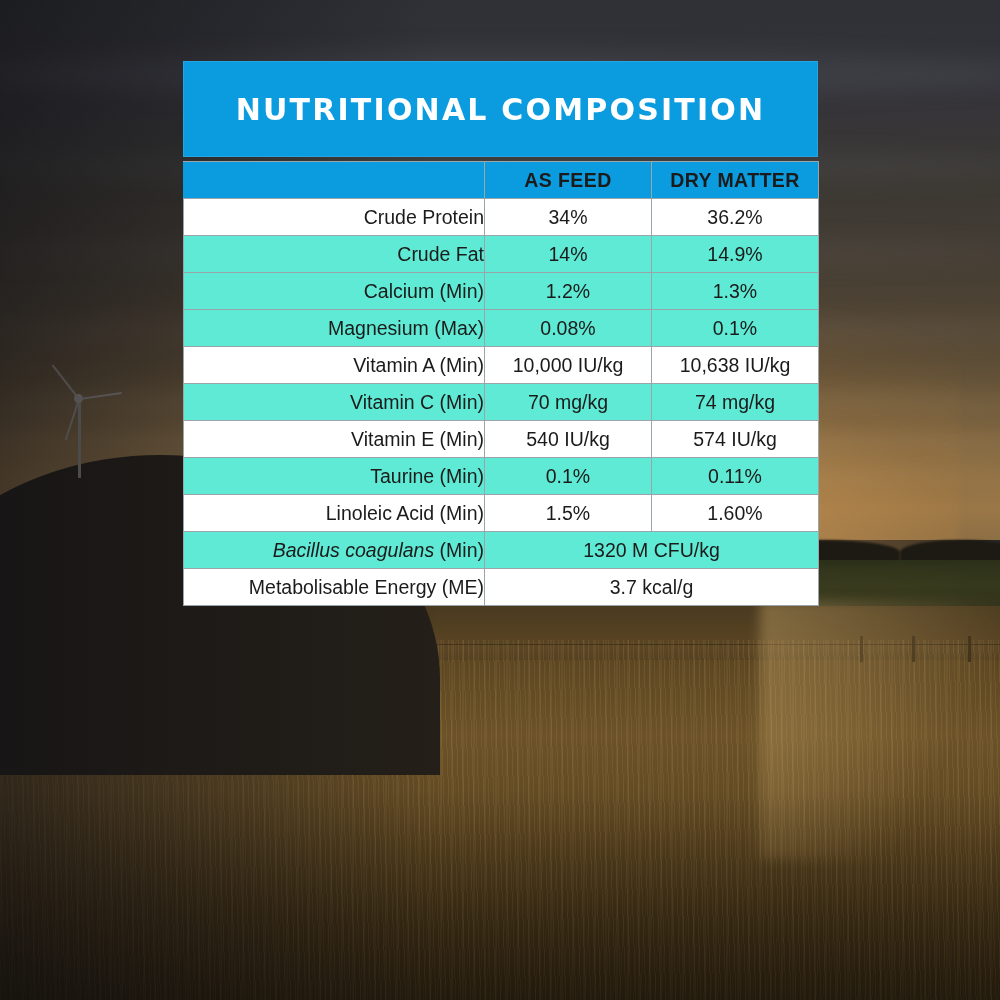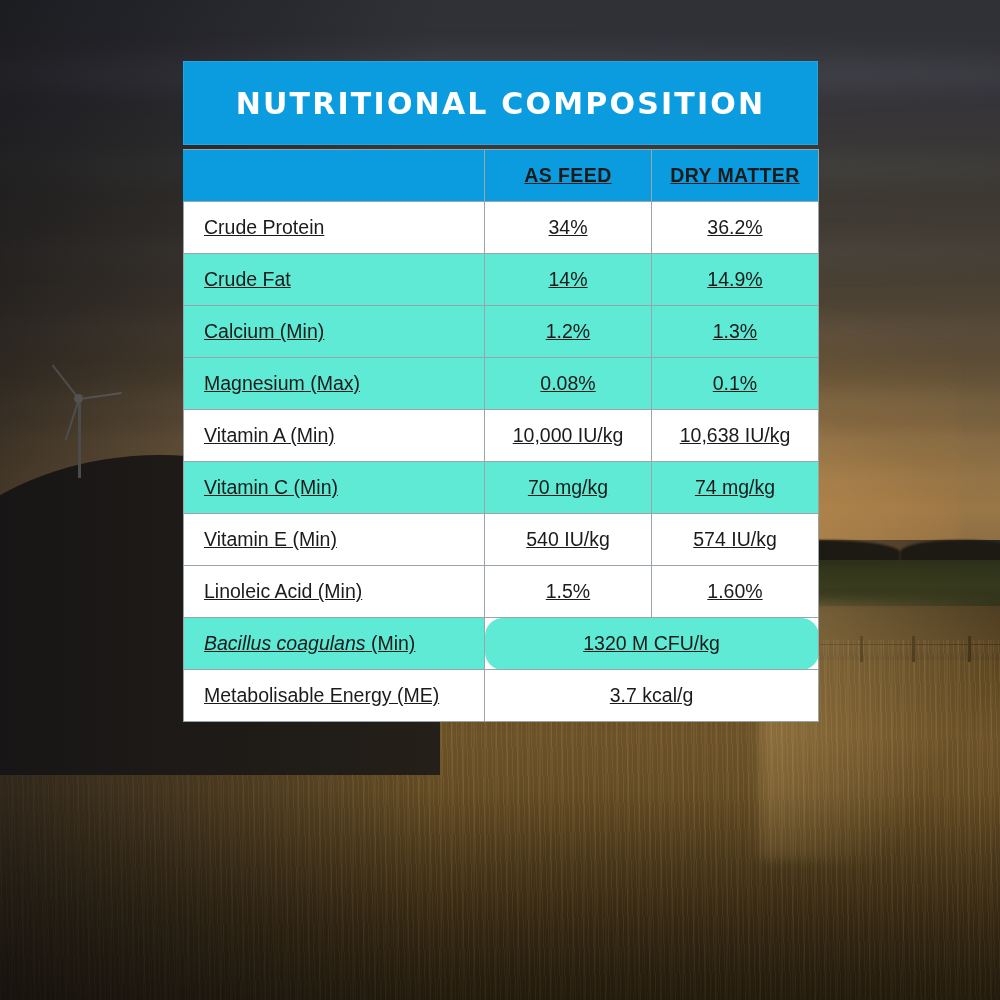--- a/index.html
+++ b/index.html
@@ -150,21 +150,21 @@
 
   
   .panel {
     position:absolute;
     left:183px; top:61px;
     width:635px;
   }
 
   .title-bar {
     background:#0b9ce0;
-    height:84px;
+    height:96px;
     display:flex; align-items:center; justify-content:center;
     border:1px solid rgba(255,255,255,.10);
   }
   .title-bar .title {
     color:#ffffff;
     font-size:30px;
     font-weight:bold;
     letter-spacing:2.2px;
     text-align:center;
     font-family:"DejaVu Sans", sans-serif;
@@ -177,47 +177,46 @@
     border-collapse:collapse;
     table-layout:fixed;
     background:#ffffff;
     border:1px solid #8e9aa2;
   }
   table.nutri col.c-label { width:301px; }
   table.nutri col.c-val   { width:167px; }
 
   table.nutri th, table.nutri td {
     border:1px solid #9aa4ab;
-    height:52px;
+    height:37px;
     font-size:19.5px;
     color:#1b1b1b;
     font-family:"Liberation Sans", sans-serif;
-    text-decoration:underline;
   }
 
   thead th {
     background:#0b9ce0;
     color:#ffffff;
     font-size:18px;
     font-weight:bold;
     letter-spacing:.4px;
     text-align:center;
     height:56px;
     border-color:#0b9ce0;
     border-left-color:#ffffff;
   }
   thead th.blank { border-left-color:#0b9ce0; }
 
   td.label {
-    text-align:left;
+    text-align:right;
     padding-left:20px;
     white-space:nowrap;
   }
   td.val { text-align:center; }
-  td.val.span2 { text-align:center;border-radius:18px; }
+  td.val.span2 { text-align:center; }
 
   tr.alt td { background:#5eead4; }
   tr.norm td { background:#ffffff; }
 
   .sci { font-style:italic; }
 </style>
 </head>
 <body>
 
 <div class="photo">
@@ -313,20 +312,25 @@
         <tr class="alt">
           <td class="label">Vitamin C (Min)</td>
           <td class="val">70 mg/kg</td>
           <td class="val">74 mg/kg</td>
         </tr>
         <tr class="norm">
           <td class="label">Vitamin E (Min)</td>
           <td class="val">540 IU/kg</td>
           <td class="val">574 IU/kg</td>
         </tr>
+        <tr class="alt">
+          <td class="label">Taurine (Min)</td>
+          <td class="val">0.1%</td>
+          <td class="val">0.11%</td>
+        </tr>
         <tr class="norm">
           <td class="label">Linoleic Acid (Min)</td>
           <td class="val">1.5%</td>
           <td class="val">1.60%</td>
         </tr>
         <tr class="alt">
           <td class="label"><span class="sci">Bacillus coagulans</span> (Min)</td>
           <td class="val span2" colspan="2">1320 M CFU/kg</td>
         </tr>
         <tr class="norm">

